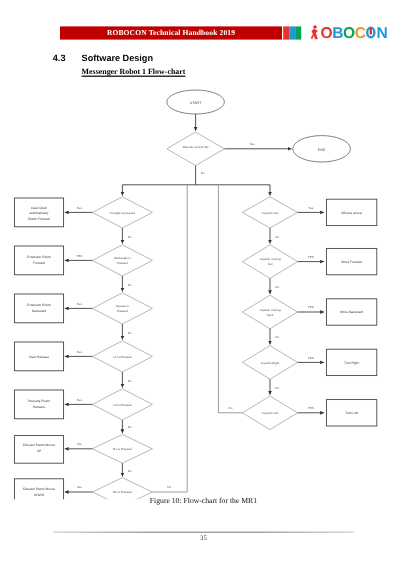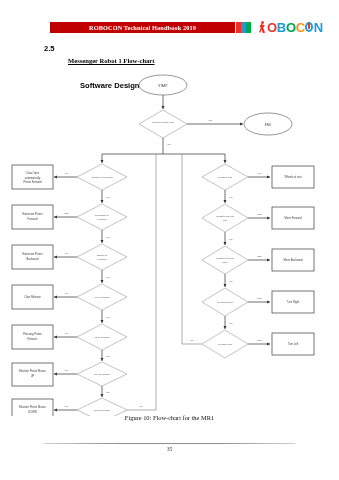--- a/index.html
+++ b/index.html
@@ -58,23 +58,23 @@
     position:absolute;left:3px;top:2px;width:2px;height:6px;background:#e8322a;border-radius:1px;
   }
 
   
   .sec-num{
     position:absolute;left:44px;top:44px;
     font-family:"Liberation Sans", sans-serif;
     font-weight:bold;font-size:7.6px;color:#000;
   }
   .sec-title{
-    position:absolute;left:80px;top:44px;
+    position:absolute;left:68px;top:44px;
     font-family:"Liberation Sans", sans-serif;
-    font-weight:bold;font-size:7.6px;color:#000;margin-top:37px;
+    font-weight:bold;font-size:7.6px;color:#000;
   }
   .sub-title{
     position:absolute;left:68px;top:57px;
     font-family:"Liberation Serif", serif;
     font-weight:bold;font-size:6.6px;color:#000;
     text-decoration:underline;
   }
 
   
   .chart{position:absolute;left:0;top:66px;width:339px;height:350px;}
@@ -124,21 +124,21 @@
       <span style="color:#1f9ad6">B</span>
       <span style="color:#00a651">O</span>
       <span style="color:#f7941e">C</span>
     <span class="c-bubble">
         <span class="ring"></span>
         <span class="drop"></span>
       </span>
     <span style="color:#1f9ad6">N</span>
   </div>
 
-  <div class="sec-num">2.5</div>
+  <div class="sec-num">4.3</div>
   <div class="sec-title">Software Design</div>
   <div class="sub-title">Messenger Robot 1 Flow-chart</div>
 
   <div class="chart">
   <svg viewBox="0 0 339 350" xmlns="http://www.w3.org/2000/svg">
     <defs>
       <marker id="ar" markerWidth="5" markerHeight="5" refX="4" refY="2" orient="auto">
         <path d="M0,0 L4,2 L0,4 z" fill="#333"></path>
       </marker>
     </defs>

